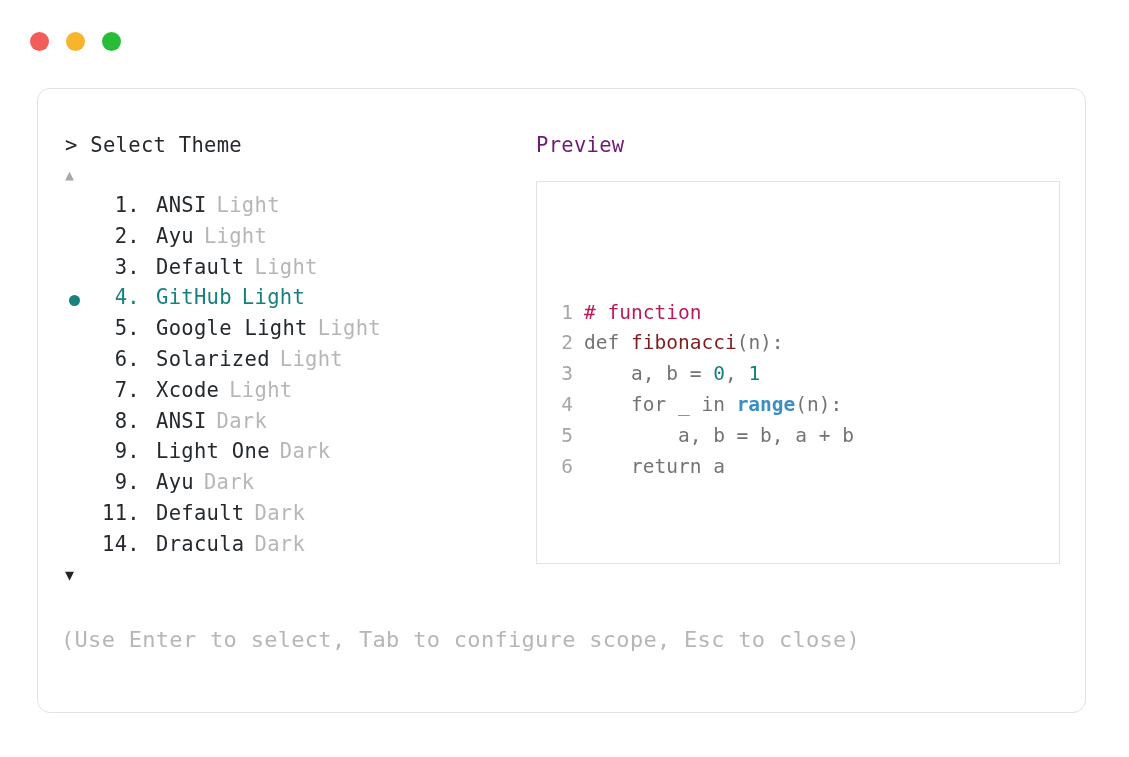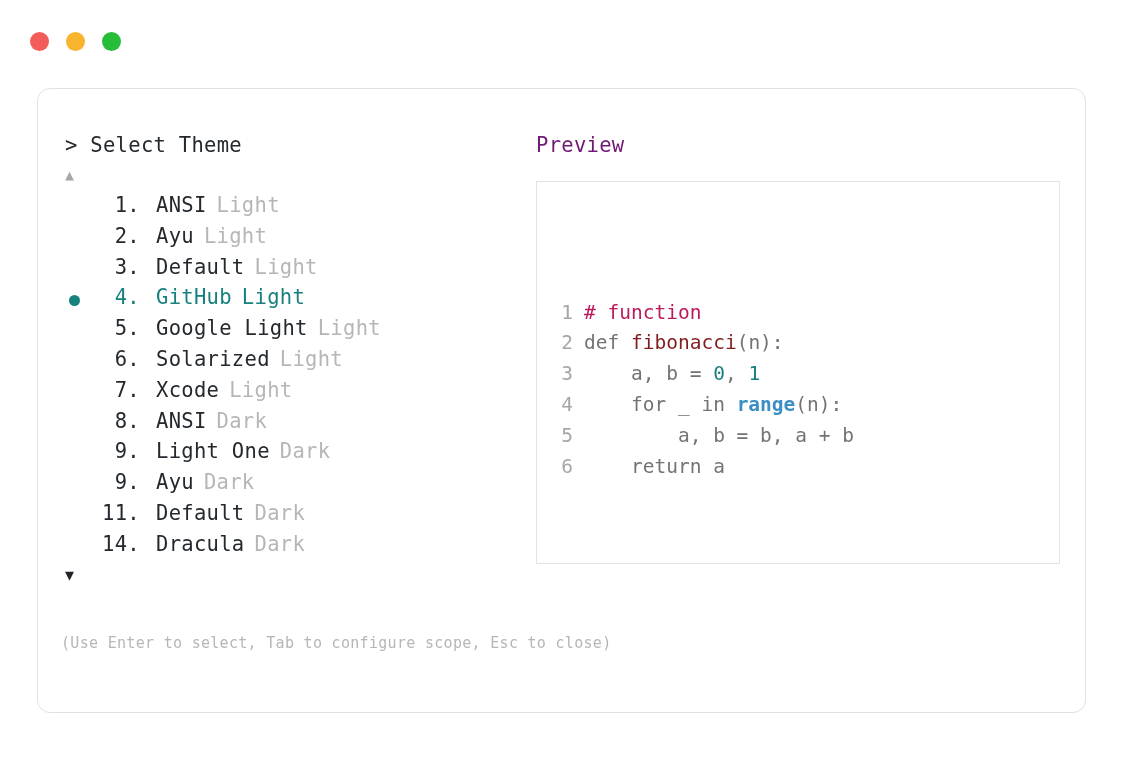--- a/index.html
+++ b/index.html
@@ -123,21 +123,21 @@
 
   .theme-row.selected .num,
   .theme-row.selected .name,
   .theme-row.selected .variant { color: #17817e; }
 
   
   .hint {
     position: absolute;
     left: 23px;
     bottom: 60px;
-    font-size: 15px;
+    font-size: 22px;
     color: #b6b6b6;
     letter-spacing: 0.3px;
     white-space: pre;
   }
 
   
   .preview-panel {
     margin-top: 22px;
     width: 524px;
     height: 383px;

